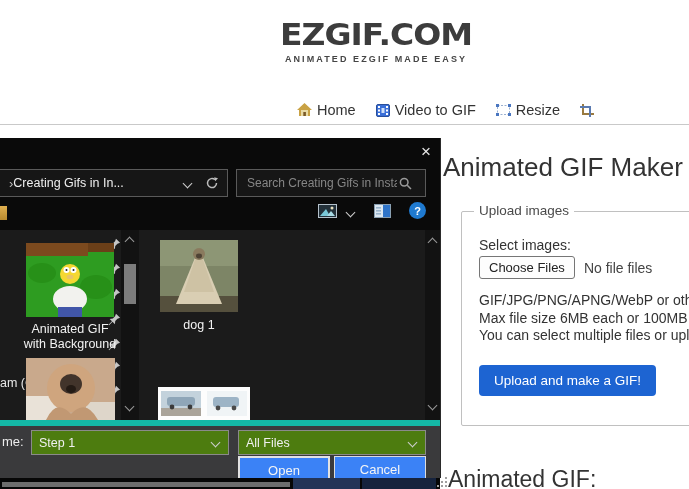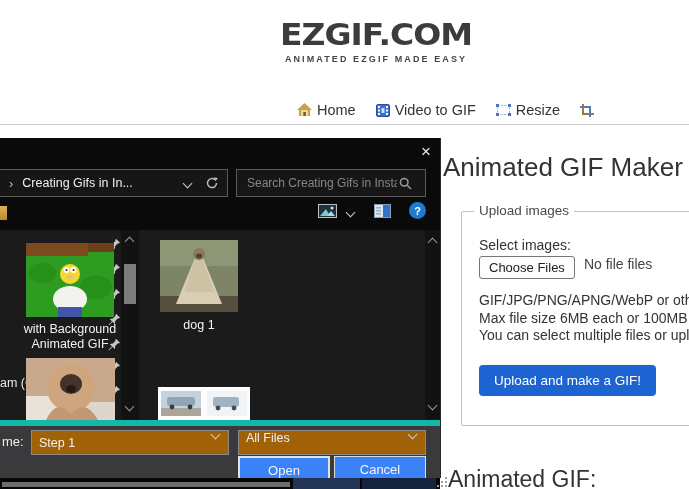--- a/index.html
+++ b/index.html
@@ -35,21 +35,21 @@
   .cv{display:inline-block;width:6px;height:6px;border-right:1.5px solid #cfcfcf;border-bottom:1.5px solid #cfcfcf;
       transform:rotate(45deg)}
   .cv.up{transform:rotate(-135deg)}
   .cv.gray{border-color:#9a9a9a}
   .filearea{background:#1b1b1b}
   .scrl{background:#121212}
   .thumb-label{color:#f2f2f2;font-size:12.5px;line-height:14.5px;text-align:center}
   .drive{color:#e8e8e8;font-size:12.5px;white-space:nowrap}
   .botbar{background:#3a3a3c;border-top:6px solid #14b8a6}
   .dlabel{color:#ededed;font-size:13px}
-  .combo{background:#a16207;border:1px solid #8a8a8a;display:flex;}
+  .combo{background:#4d7c0f;border:1px solid #8a8a8a;display:flex;align-items:center}
   .combo .val{color:#f0f0f0;font-size:12.5px;padding-left:7px;flex:1;white-space:nowrap;overflow:hidden}
   .fninput{background:transparent;border:none;outline:none;color:#f0f0f0;font-size:12.5px;width:165px;
            padding-left:7px;font-family:"Liberation Sans",sans-serif}
   .dbtn{background:#3b82f6;color:#f5f5f5;font-size:13px;display:flex;align-items:center;justify-content:center;cursor:pointer}
   .dbtn.primary{border:2px solid #e2e2e2}
   .dbtn.normal{border:1px solid #dcdcdc}
   .helpcirc{width:17px;height:17px;border-radius:50%;background:#1f7ad0;color:#fff;font-size:11px;font-weight:bold;
             display:flex;align-items:center;justify-content:center}
   .grip{width:2px;height:2px;background:transparent;
         box-shadow:8px 0 #9e9e9e,4px 4px #9e9e9e,8px 4px #9e9e9e,0 8px #9e9e9e,4px 8px #9e9e9e,8px 8px #9e9e9e}
@@ -100,42 +100,42 @@
 
   </div>
 </div>
 <div class="abs navline" style="left:0;top:124px;width:689px;height:0"></div>
 
 <h1 class="abs ptitle" style="left:443px;top:152px">Animated GIF Maker</h1>
 
 <div class="abs fieldset" style="left:461px;top:211px;width:268px;height:213px">
   <span class="legend">Upload images</span>
   <div class="abs ftext" style="left:17px;top:25px">Select images:</div>
-  <div class="abs" style="left:17px;top:44px;display:flex;gap:9px">
+  <div class="abs" style="left:17px;top:44px;display:flex;align-items:center;gap:9px">
     <button class="choose-btn">Choose Files</button>
     <span class="ftext" style="color:#444">No file files</span>
   </div>
   <div class="abs" style="left:17px;top:80px">
     <div class="ftext" style="line-height:17.5px">GIF/JPG/PNG/APNG/WebP or other ima</div>
     <div class="ftext" style="line-height:17.5px">Max file size 6MB each or 100MB in tota</div>
     <div class="ftext" style="line-height:17.5px">You can select multiple files or upload .z</div>
   </div>
   <button class="abs submit-btn" style="left:17px;top:153px">Upload and make a GIF!</button>
 </div>
 
 <h2 class="abs rtitle" style="left:448px;top:466px">Animated GIF:</h2>
 
 <div class="abs dlg" style="left:0;top:138px;width:440px;height:340px">
 
   <div class="abs dlg-top" style="left:0;top:0;width:440px;height:92px"></div>
   <div class="abs xclose" style="left:421px;top:5px">×</div>
 
   <div class="abs bcbox" style="left:-2px;top:31px;width:228px;height:26px">
     <span class="bctext" style="color:#bdbdbd;margin-left:10px;font-size:13px">›</span>
-    <span class="bctext" style="margin-left:9px;flex:1;overflow:hidden">Creating Gifs in In...</span>
+    <span class="bctext" style="flex:1;overflow:hidden">Creating Gifs in In...</span>
     <span class="cv" style="margin-right:14px"></span>
     <svg width="14" height="14" viewBox="0 0 14 14" style="margin-right:8px">
       <path d="M11.5 7a4.5 4.5 0 1 1-1.6-3.4" fill="none" stroke="#bdbdbd" stroke-width="1.5"></path>
       <polygon points="9.2,1.2 13,2.2 10.2,5.2" fill="#bdbdbd"></polygon>
     </svg>
   </div>
   <div class="abs sbox" style="left:236px;top:31px;width:188px;height:26px">
     <input class="sinput" style="margin-left: 8px;" placeholder="Search Creating Gifs in Instagr...">
     <svg width="13" height="13" viewBox="0 0 13 13" style="margin-right:7px">
       <circle cx="5.2" cy="5.2" r="3.8" fill="none" stroke="#9a9a9a" stroke-width="1.5"></circle>
@@ -202,22 +202,22 @@
         <rect x="32" y="64" width="24" height="10" fill="#4156a8"></rect>
         <circle cx="44" cy="31" r="10" fill="#f5d832"></circle>
         <circle cx="40.5" cy="27" r="3" fill="#fff"></circle>
           <circle cx="47.5" cy="27" r="3" fill="#fff"></circle>
         <circle cx="40.5" cy="27" r="1" fill="#222"></circle>
           <circle cx="47.5" cy="27" r="1" fill="#222"></circle>
         <ellipse cx="44" cy="34" rx="3.4" ry="2.2" fill="#e8c46a"></ellipse>
       </svg>
     </div>
     <div class="abs thumb-label" style="left:8px;top:92px;width:124px">
+      <div>Animated GIF</div>
       <div>with Background</div>
-      <div>Animated GIF</div>
     </div>
 
     <div class="abs" style="left:160px;top:10px;width:78px;height:72px">
       <svg width="78" height="72" viewBox="0 0 78 72">
         <rect width="78" height="72" fill="#7d8566"></rect>
         <rect y="0" width="78" height="26" fill="#8d9675"></rect>
         <rect y="56" width="78" height="16" fill="#55503d"></rect>
         <polygon points="39,8 62,64 16,64" fill="#d9ceb3"></polygon>
         <polygon points="39,8 54,52 24,52" fill="#cec2a4"></polygon>
         <circle cx="39" cy="14" r="6" fill="#8a7a5e"></circle>

